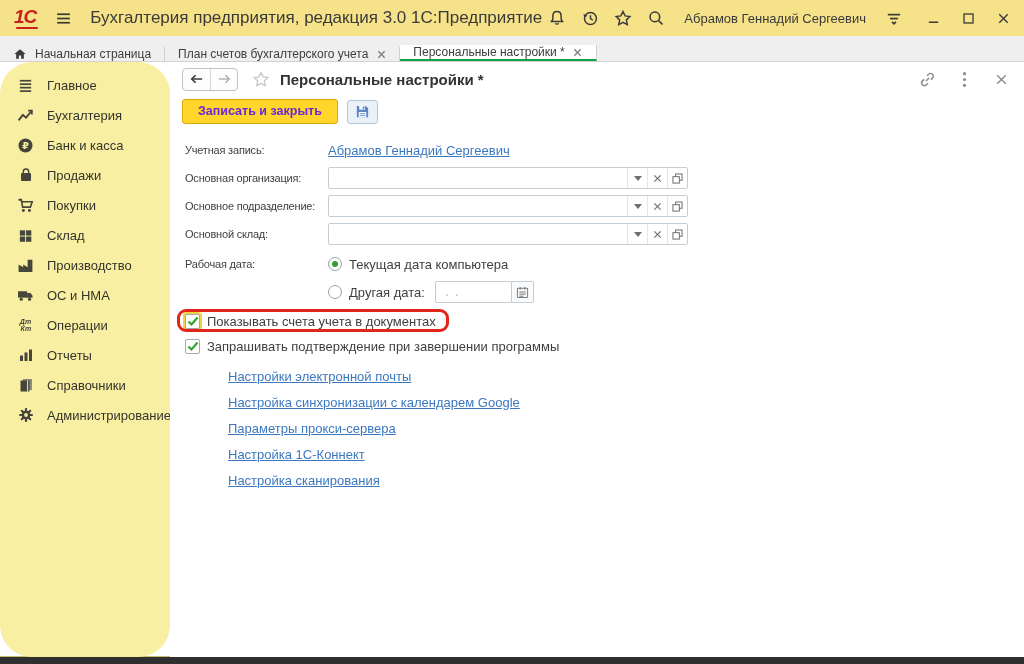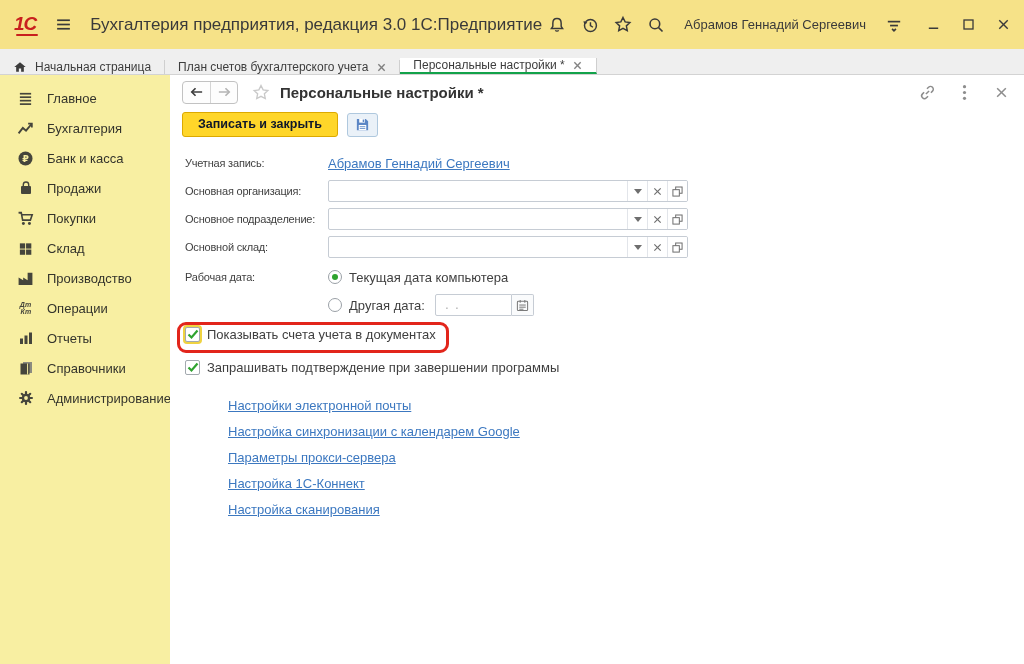--- a/index.html
+++ b/index.html
@@ -2,77 +2,77 @@
 <html><head>
 <meta charset="utf-8">
 <style>
   * { margin:0; padding:0; box-sizing:border-box; }
   html,body { width:1024px; height:664px; }
   body { font-family:"Liberation Sans", sans-serif; background:#2F2F2F; overflow:hidden; }
   .screen { position:relative; width:1024px; height:664px; background:#2F2F2F; }
   .window { position:absolute; left:0; top:0; width:1024px; height:657px; background:#FFFFFF; border-bottom:1px solid #C9BC6C; }
 
   
-  .titlebar { height:49px; background:#F6E288; display:flex; align-items:center; padding:0 12px 0 14px; }
+  .titlebar { height:36px; background:#F6E288; display:flex; align-items:center; padding:0 12px 0 14px; }
   .logo { color:#C8201E; font-weight:bold; font-size:19px; font-style:italic; position:relative; letter-spacing:-1px; padding-bottom:2px; }
   .logo::after { content:""; position:absolute; left:2px; right:-2px; bottom:1px; height:2px; background:#C8201E; border-radius:2px; }
   .tb-icon { width:18px; height:18px; display:flex; align-items:center; justify-content:center; flex:0 0 auto; }
   .tb-icon svg { display:block; }
   .hamburger { margin-left:18px; }
   .app-title { font-size:17px; color:#3A3A3A; margin-left:18px; white-space:nowrap; }
   .tb-right { margin-left:auto; display:flex; align-items:center; gap:15px; }
   .tb-user { font-size:13px; color:#3A3A3A; white-space:nowrap; margin:0 4px; }
   .winctl { display:flex; align-items:center; gap:17px; margin-left:6px; }
 
   
   .tabbar { height:26px; background:#EFEFEF; border-bottom:1px solid #D3D3D3; display:flex;align-items:flex-end; }
   .tab { display:flex; align-items:center; gap:8px; padding:0 13px; font-size:12px; color:#3D3D3D; border-right:1px solid #CFCFCF; position:relative; cursor:default; }
   .tab.active { background:#FFFFFF; border-bottom:2px solid #12A24A; }
   .tab .tclose { width:10px; height:10px; opacity:.75; }
 
   
   .wbody { display:flex; height:595px; }
-  .sidebar { width:170px; background:#F8EFA2; padding-top:8px; flex:0 0 auto; }
+  .sidebar { width:170px; background:#F8EFA2; padding-top:8px; flex:0 0 auto;border-radius:32px; }
   .side-item { height:30px; display:flex; align-items:center; padding-left:17px; gap:13px; font-size:13px; color:#34342C; cursor:default; }
   .side-item .sicon { width:17px; height:17px; display:flex; align-items:center; justify-content:center; flex:0 0 auto; }
   .dtkt { width:17px; font-size:7px; font-weight:bold; color:#45453C; line-height:7px; font-style:italic; }
   .dtkt i { display:block; font-style:italic; }
   .dtkt i:last-child { text-align:right; }
 
   .content { flex:1; background:#FFFFFF; position:relative; }
   .content-header { height:34px; display:flex; align-items:center; padding:0 14px 0 12px; }
   .navgroup { display:flex; border:1px solid #C2C2C2; border-radius:4px; overflow:hidden; background:#FDFDFD; }
   .navbtn { width:27px; height:21px; display:flex; align-items:center; justify-content:center; }
   .navbtn + .navbtn { border-left:1px solid #D5D5D5; }
   .hdr-star { margin-left:14px; }
   .page-title { font-size:15px; font-weight:bold; color:#333333; margin-left:10px; }
   .hdr-right { margin-left:auto; display:flex; align-items:center; gap:19px; }
 
   .cmdbar { display:flex; align-items:center; gap:9px; padding:3px 0 6px 12px; }
-  .btn-primary { background:#FFD629; border:1px solid #DCA900; border-radius:3px; font-weight:bold; font-size:12.5px; color:#0f172a; padding:4px 15px 5px; cursor:pointer; font-family:"Liberation Sans",sans-serif; }
+  .btn-primary { background:#FFD629; border:1px solid #DCA900; border-radius:3px; font-weight:bold; font-size:12.5px; color:#6d28d9; padding:4px 15px 5px; cursor:pointer; font-family:"Liberation Sans",sans-serif; }
   .btn-save { width:31px; height:24px; background:#EAF1F8; border:1px solid #AFC8DE; border-radius:3px; display:flex; align-items:center; justify-content:center; cursor:pointer; }
 
   
   .form { padding:6px 0 0 15px; font-size:13px; color:#3F3F3F; }
   .frow { display:flex; align-items:center; min-height:28px; }
   .flabel { width:143px; flex:0 0 auto; font-size:11px; letter-spacing:-0.2px; }
   a.link { color:#3C78C0; text-decoration:underline; font-size:13px; }
   .combo { display:flex; width:360px; height:22px; border:1px solid #C6CCD4; border-radius:2px; background:#FFFFFF; overflow:hidden; }
   .combo-text { flex:1; }
   .combo-btn { width:20px; display:flex; align-items:center; justify-content:center; border-left:1px solid #E2E5EA; color:#777; cursor:pointer; background:#FFFFFF; }
   .tri-down { width:0; height:0; border-left:4px solid transparent; border-right:4px solid transparent; border-top:5px solid #6E6E6E; }
 
   .radio { width:14px; height:14px; border-radius:50%; border:1px solid #9AA0A6; background:#FFF; position:relative; flex:0 0 auto; }
   .radio.sel::after { content:""; position:absolute; left:3px; top:3px; width:6px; height:6px; border-radius:50%; background:#2EA32E; }
   .rlabel { margin-left:7px; }
   .dateinput { width:77px; height:22px; border:1px solid #C6CCD4; border-radius:2px 0 0 2px; font-size:12px; color:#9A9A9A; padding:0 6px; font-family:"Liberation Sans",sans-serif; }
   .dateinput::placeholder { color:#A8A8A8; }
   .calbtn { width:22px; height:22px; border:1px solid #C6CCD4; border-left:none; border-radius:0 2px 2px 0; background:#FAFBFC; display:flex; align-items:center; justify-content:center; cursor:pointer; }
 
-  .check-row { display:inline-flex; align-items:flex-start; padding:5px 13px 11px 8px; margin-left:-8px; position:relative; }
+  .check-row { display:inline-flex; align-items:flex-start; padding:5px 13px 3px 8px; margin-left:-8px; position:relative; }
   .check-row.annotated::before { content:""; position:absolute; inset:0; border:3px solid #E2251B; border-radius:9px; pointer-events:none; }
   .cb { width:15px; height:15px; border:1px solid #A3A9AF; background:#FFF; border-radius:2px; display:flex; align-items:center; justify-content:center; flex:0 0 auto; }
   .cb.focus { box-shadow:0 0 0 2px #EFD341; }
   .cblabel { margin-left:7px; white-space:nowrap; }
 
   .links { margin-top:6px; }
   .links a { display:inline-block; margin:0; }
   .linkrow { height:26px; display:flex; align-items:center;margin-left:43px; }
 </style>
 </head>
@@ -239,20 +239,31 @@
             </span>
         <span>Склад</span>
       </div>
       <div class="side-item">
         <span class="sicon">
               <svg width="17" height="17" viewBox="0 0 16 16" fill="#45453C">
                 <path d="M1.5 14 V7 L5.8 9.6 V7 L10 9.6 V2.5 H14.5 V14 Z"></path>
               </svg>
             </span>
         <span>Производство</span>
+      </div>
+      <div class="side-item">
+        <span class="sicon">
+              <svg width="18" height="18" viewBox="0 0 16 16" fill="#45453C">
+                <rect x="1" y="4.5" width="8.5" height="6"></rect>
+                <path d="M9.5 6.2 H12.7 L14.6 8.6 V10.5 H9.5 Z"></path>
+                <circle cx="4" cy="12" r="1.5"></circle>
+                <circle cx="11.8" cy="12" r="1.5"></circle>
+              </svg>
+            </span>
+        <span>ОС и НМА</span>
       </div>
       <div class="side-item">
         <span class="sicon dtkt">
               <span style="display:block">
                 <i>Дт</i>
                 <i>Кт</i>
               </span>
             </span>
         <span>Операции</span>
       </div>

